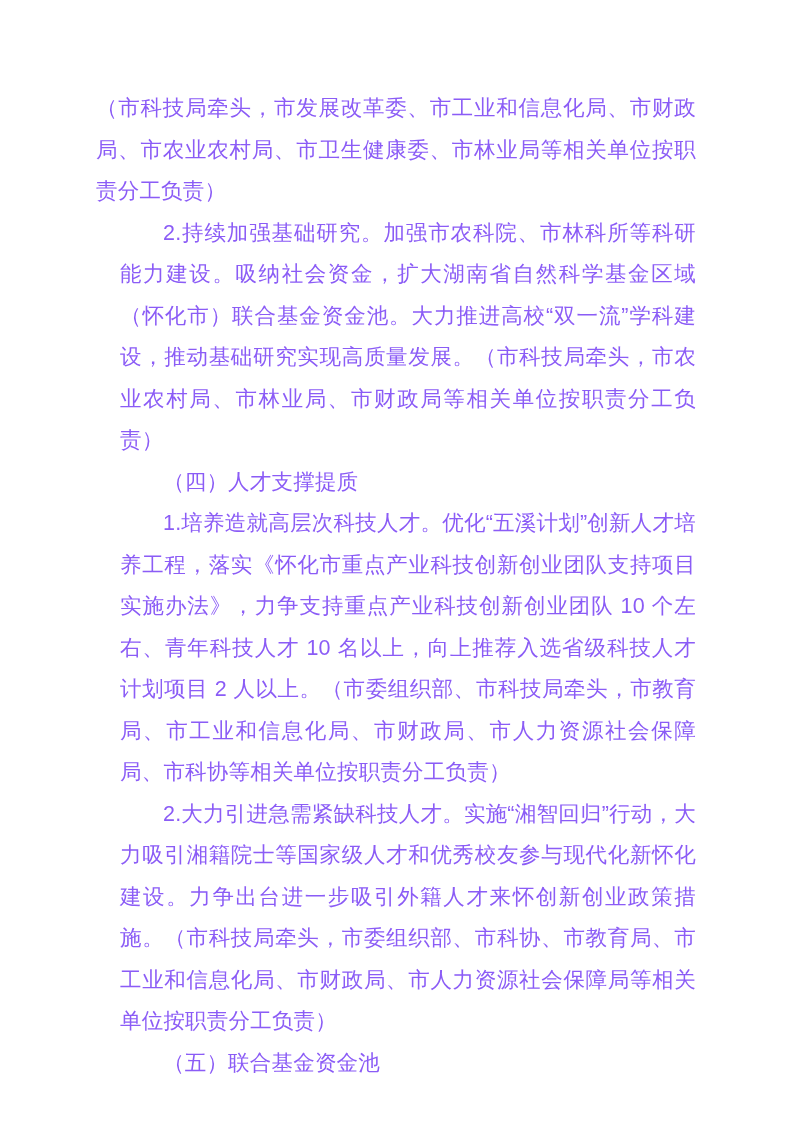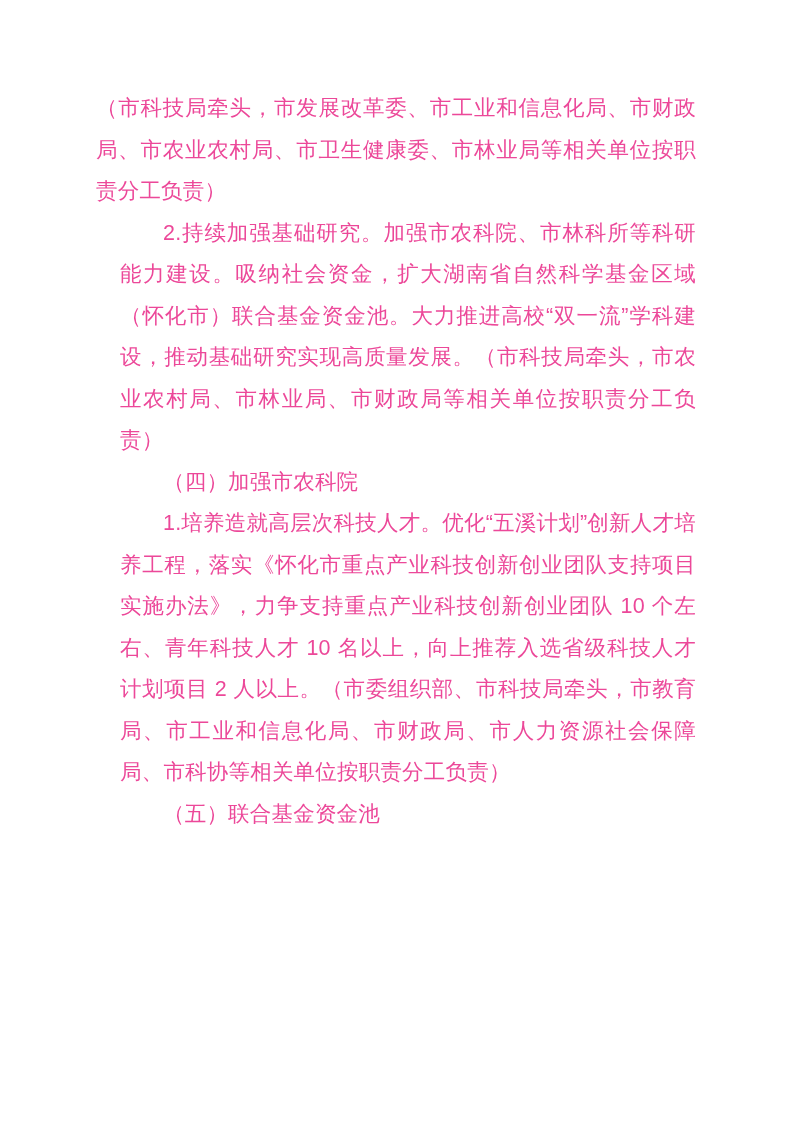--- a/index.html
+++ b/index.html
@@ -22,38 +22,39 @@
     position: absolute;
     left: 96px;
     top: 88px;
     width: 600px;
   }
   p {
     margin: 0 0 0 0;
     font-family: "Liberation Sans", sans-serif;
     font-size: 21.5px;
     line-height: 41.5px;
-    color: #ec4899;
+    color: #8b5cf6;
     text-align: justify;
     text-justify: inter-character;
     letter-spacing: 0.2px;
     font-weight: 500;
   }
   p.indent {
     text-indent: 43px;
     margin-left: 24px;
   }
   p.noindent {
     text-indent: 0;
   }
 </style>
 </head>
 <body>
 
 <div class="page">
   <div class="doc-body">
     <p class="noindent">（市科技局牵头，市发展改革委、市工业和信息化局、市财政局、市农业农村局、市卫生健康委、市林业局等相关单位按职责分工负责）</p>
     <p class="indent">2.持续加强基础研究。加强市农科院、市林科所等科研能力建设。吸纳社会资金，扩大湖南省自然科学基金区域（怀化市）联合基金资金池。大力推进高校“双一流”学科建设，推动基础研究实现高质量发展。（市科技局牵头，市农业农村局、市林业局、市财政局等相关单位按职责分工负责）</p>
-    <p class="indent">（四）加强市农科院</p>
+    <p class="indent">（四）人才支撑提质</p>
     <p class="indent">1.培养造就高层次科技人才。优化“五溪计划”创新人才培养工程，落实《怀化市重点产业科技创新创业团队支持项目实施办法》，力争支持重点产业科技创新创业团队 10 个左右、青年科技人才 10 名以上，向上推荐入选省级科技人才计划项目 2 人以上。（市委组织部、市科技局牵头，市教育局、市工业和信息化局、市财政局、市人力资源社会保障局、市科协等相关单位按职责分工负责）</p>
+    <p class="indent">2.大力引进急需紧缺科技人才。实施“湘智回归”行动，大力吸引湘籍院士等国家级人才和优秀校友参与现代化新怀化建设。力争出台进一步吸引外籍人才来怀创新创业政策措施。（市科技局牵头，市委组织部、市科协、市教育局、市工业和信息化局、市财政局、市人力资源社会保障局等相关单位按职责分工负责）</p>
     <p class="indent">（五）联合基金资金池</p>
   </div>
 </div>
 
 </body></html>

